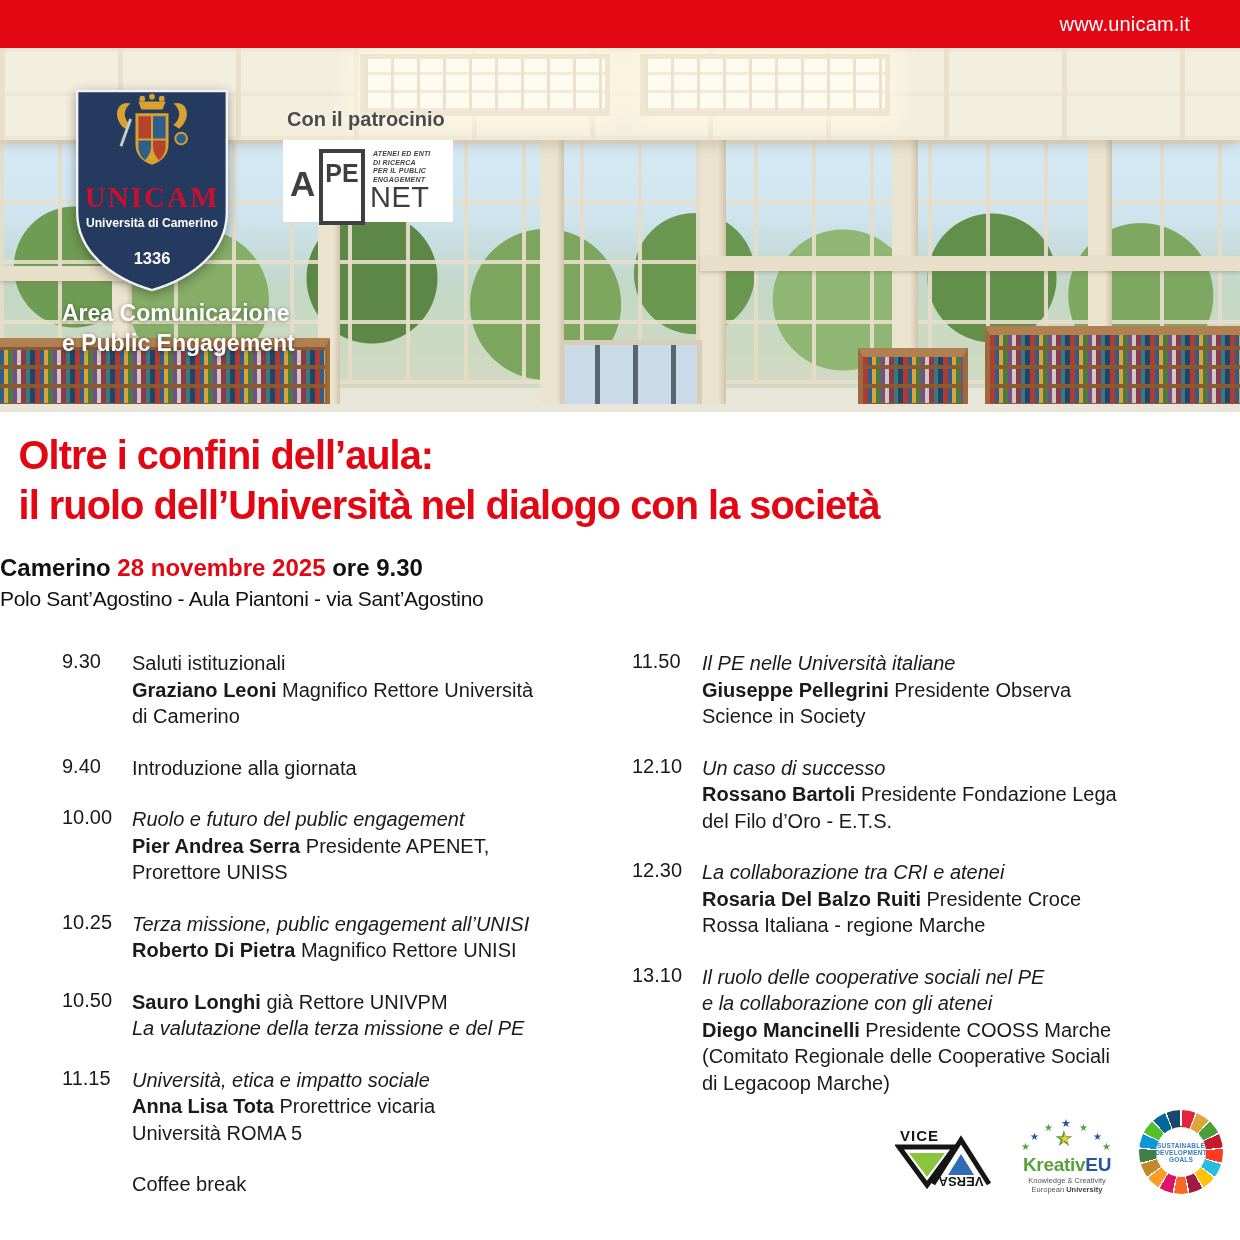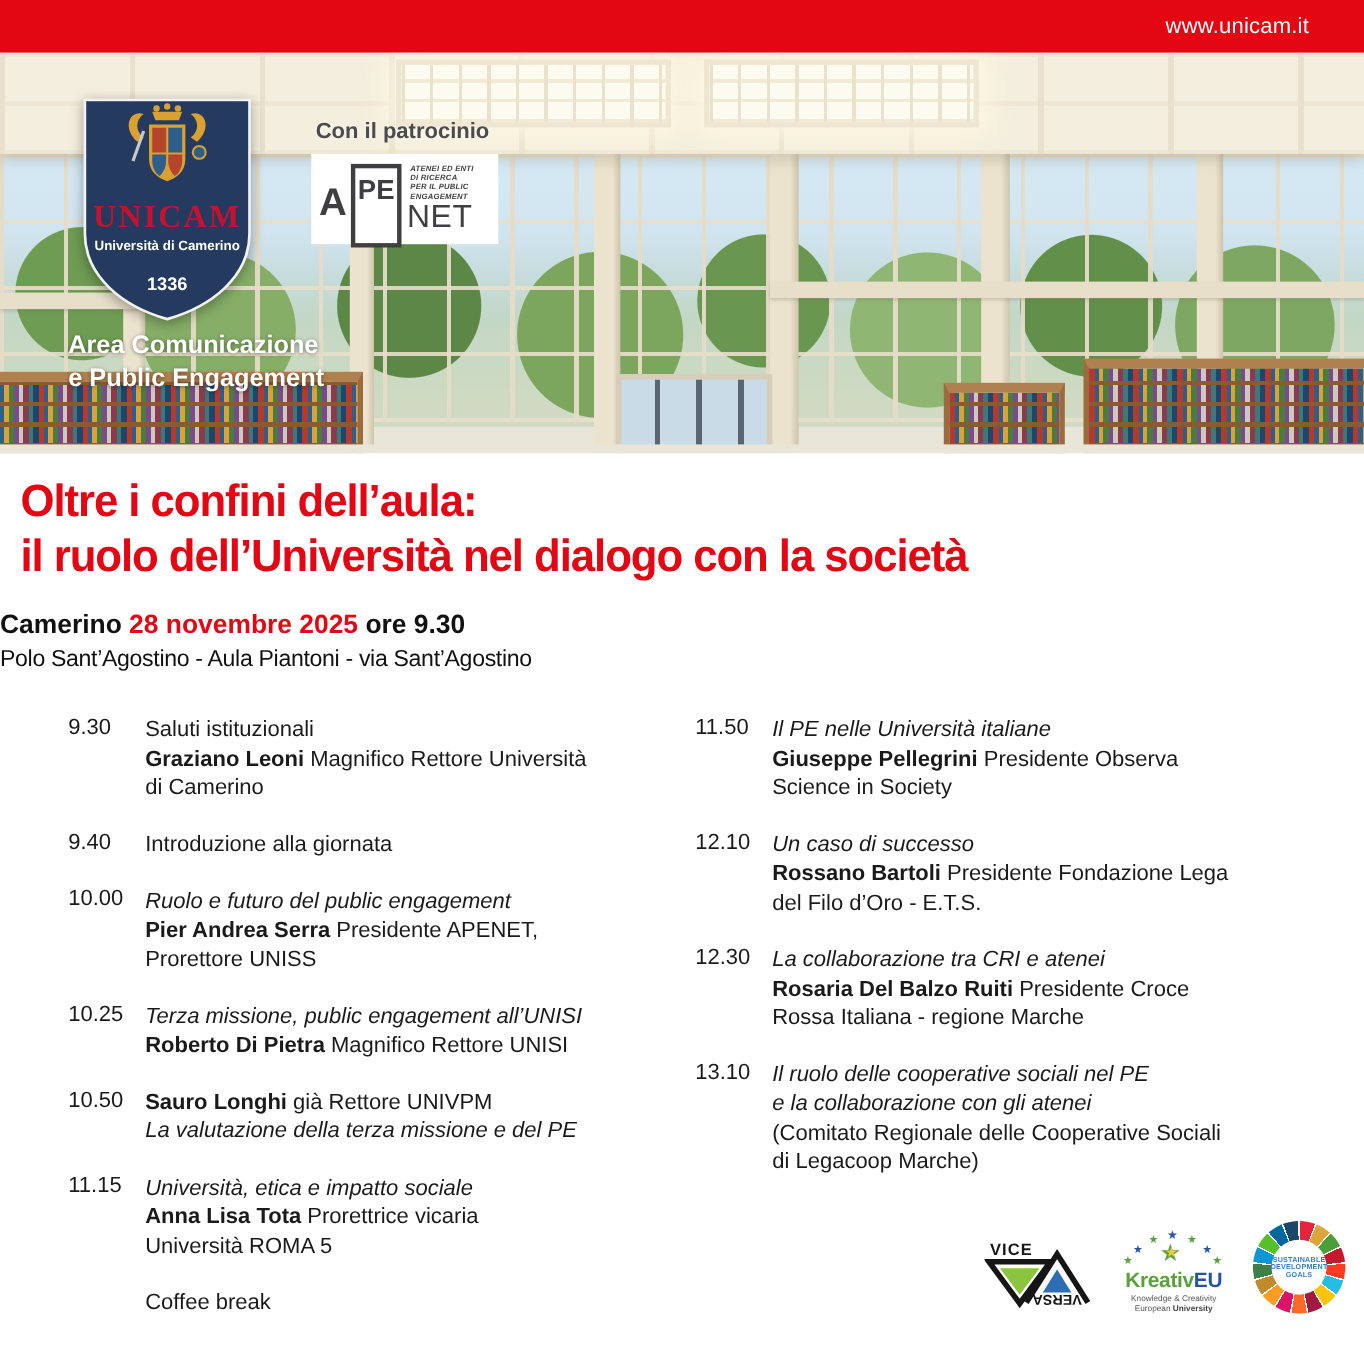--- a/index.html
+++ b/index.html
@@ -251,20 +251,21 @@
           <div class="prog-line"><span class="seg-i">La collaborazione tra CRI e atenei</span></div>
           <div class="prog-line"><span class="seg-b">Rosaria Del Balzo Ruiti</span><span class="seg-r"> Presidente Croce</span></div>
           <div class="prog-line"><span class="seg-r">Rossa Italiana - regione Marche</span></div>
         </div>
       </div>
       <div class="prog-item">
         <div class="prog-time">13.10</div>
         <div class="prog-body">
           <div class="prog-line"><span class="seg-i">Il ruolo delle cooperative sociali nel PE</span></div>
           <div class="prog-line"><span class="seg-i">e la collaborazione con gli atenei</span></div>
+          <div class="prog-line"><span class="seg-b">Diego Mancinelli</span><span class="seg-r"> Presidente COOSS Marche</span></div>
           <div class="prog-line"><span class="seg-r">(Comitato Regionale delle Cooperative Sociali</span></div>
           <div class="prog-line"><span class="seg-r">di Legacoop Marche)</span></div>
         </div>
       </div>
     </section>
 
   <div class="logos">
     <svg class="vv" viewBox="0 0 100 68">
       <text x="5" y="16" font-size="15" font-weight="bold" fill="#151515" letter-spacing="1" id="vv-top">VICE</text>
       <path d="M4 22 H60 L32 60 Z" fill="none" stroke="#151515" stroke-width="5" stroke-linejoin="miter"></path>

